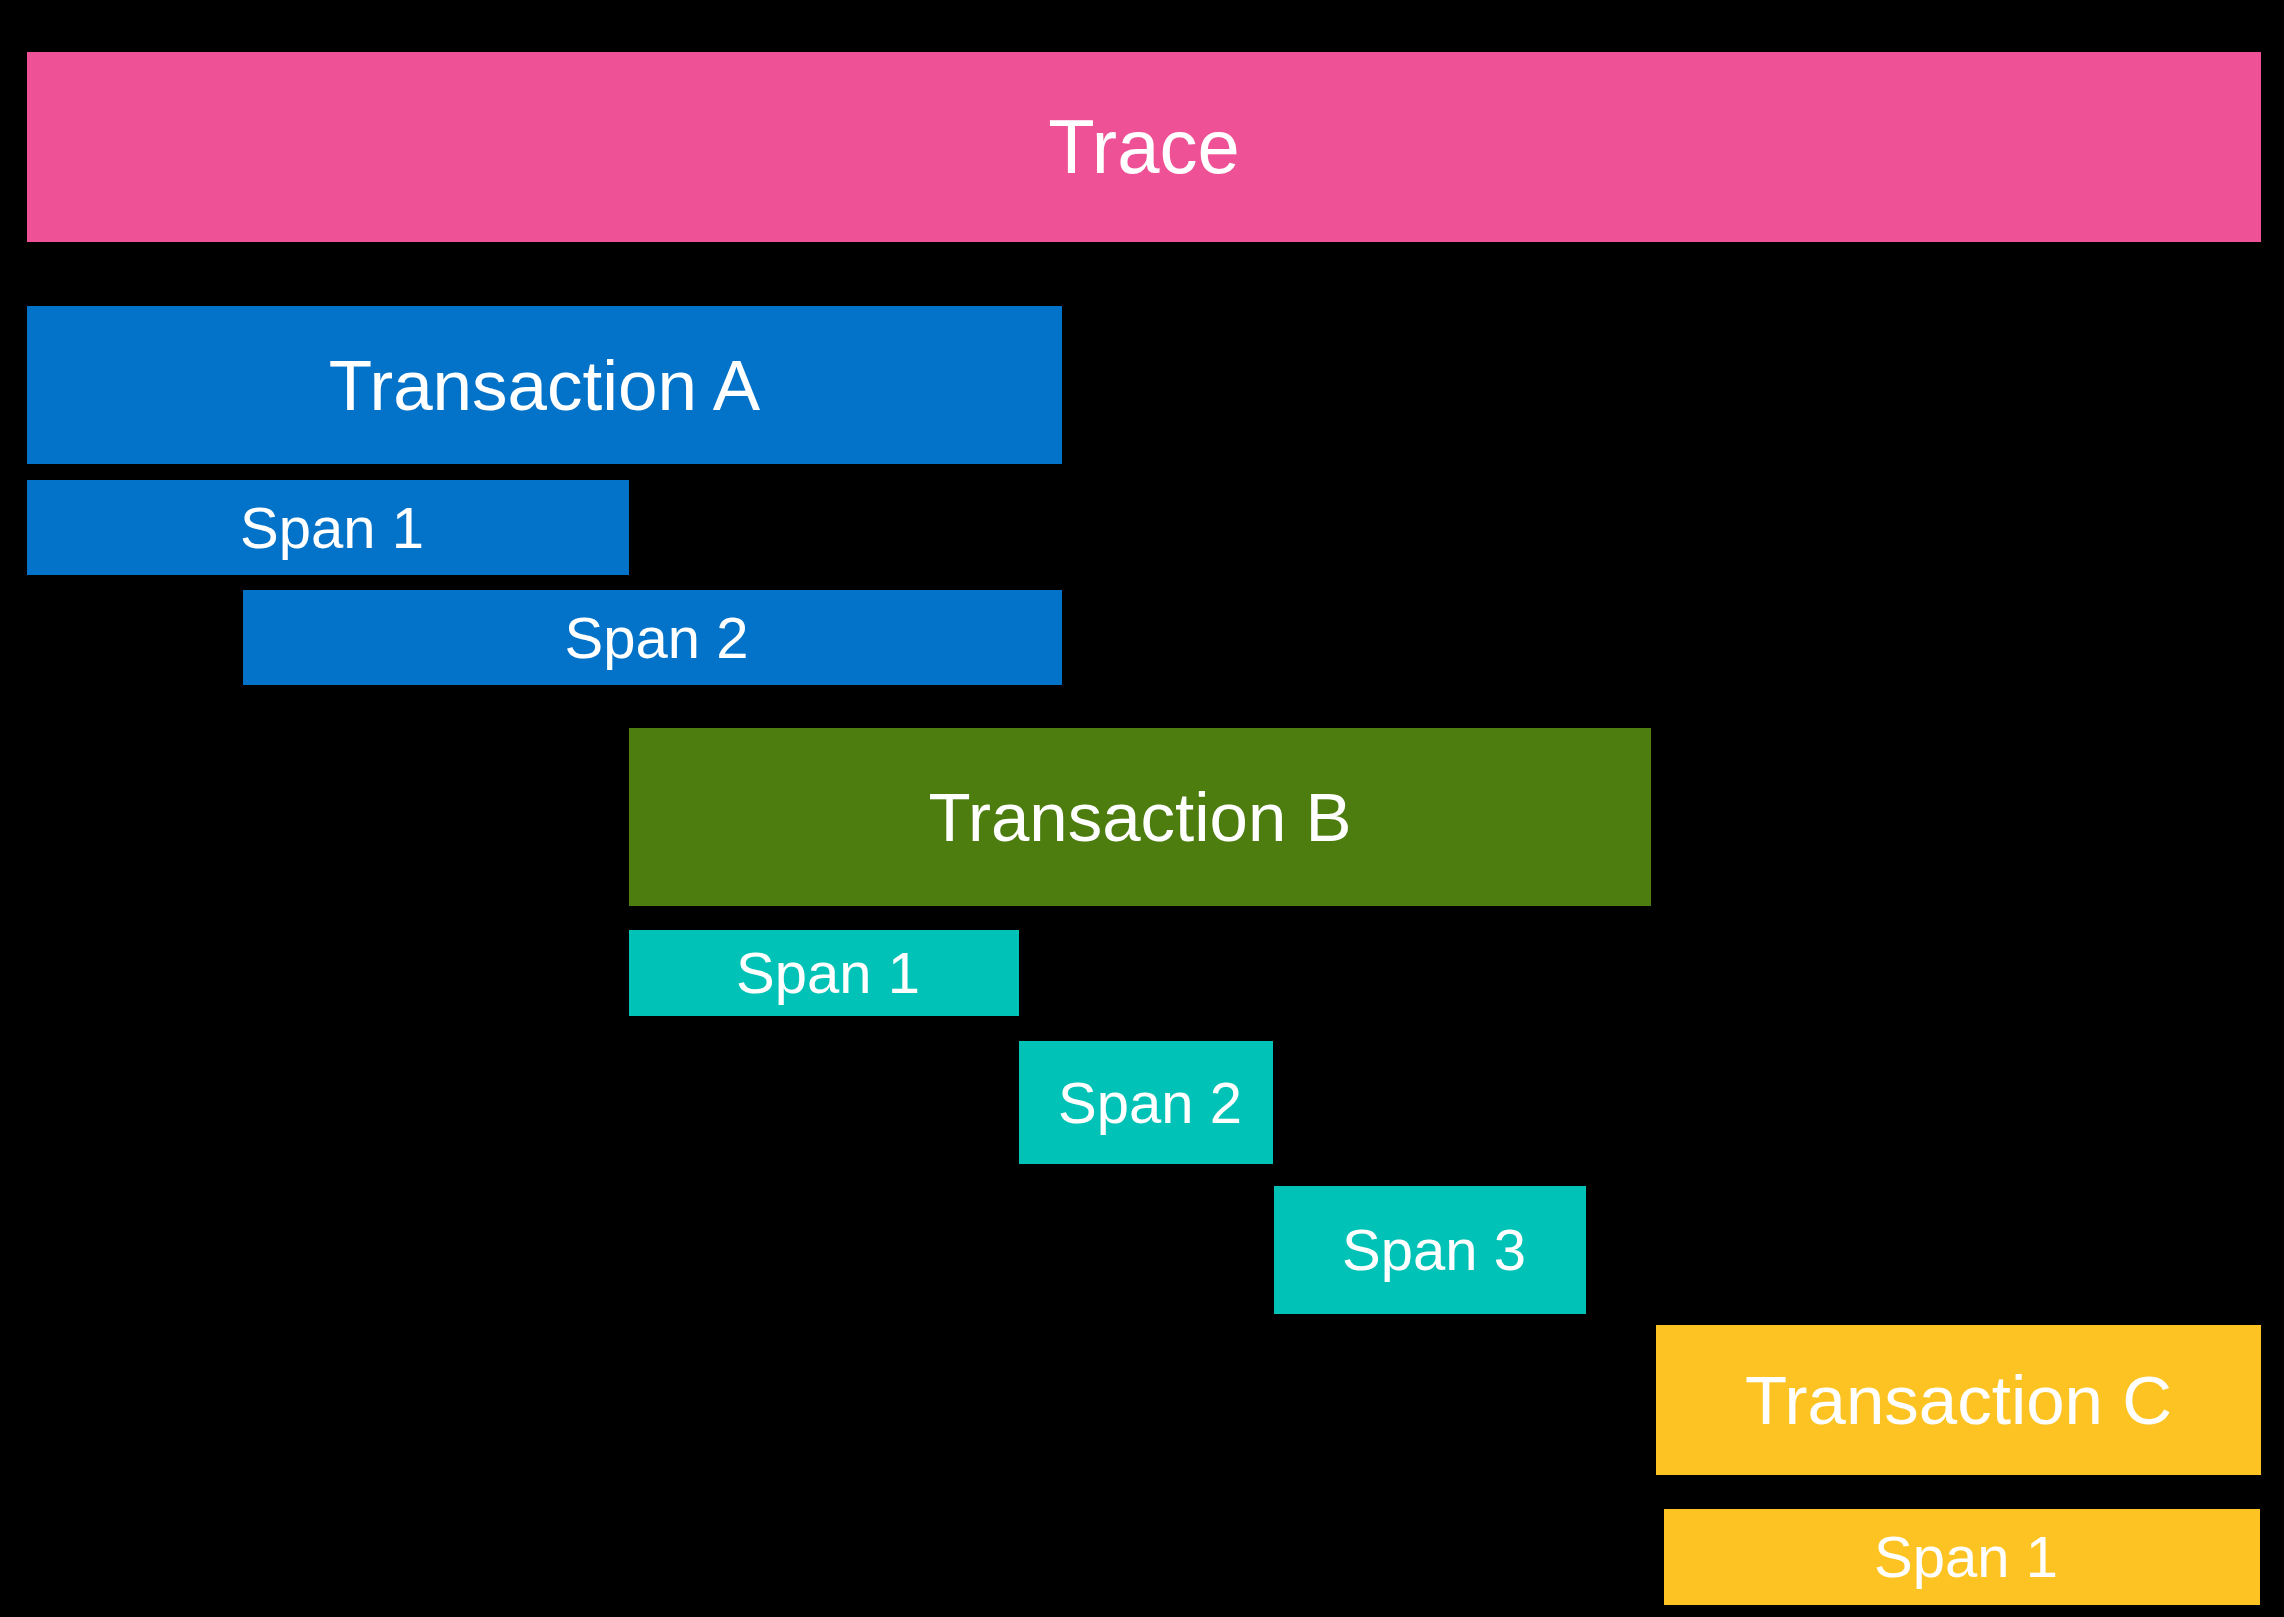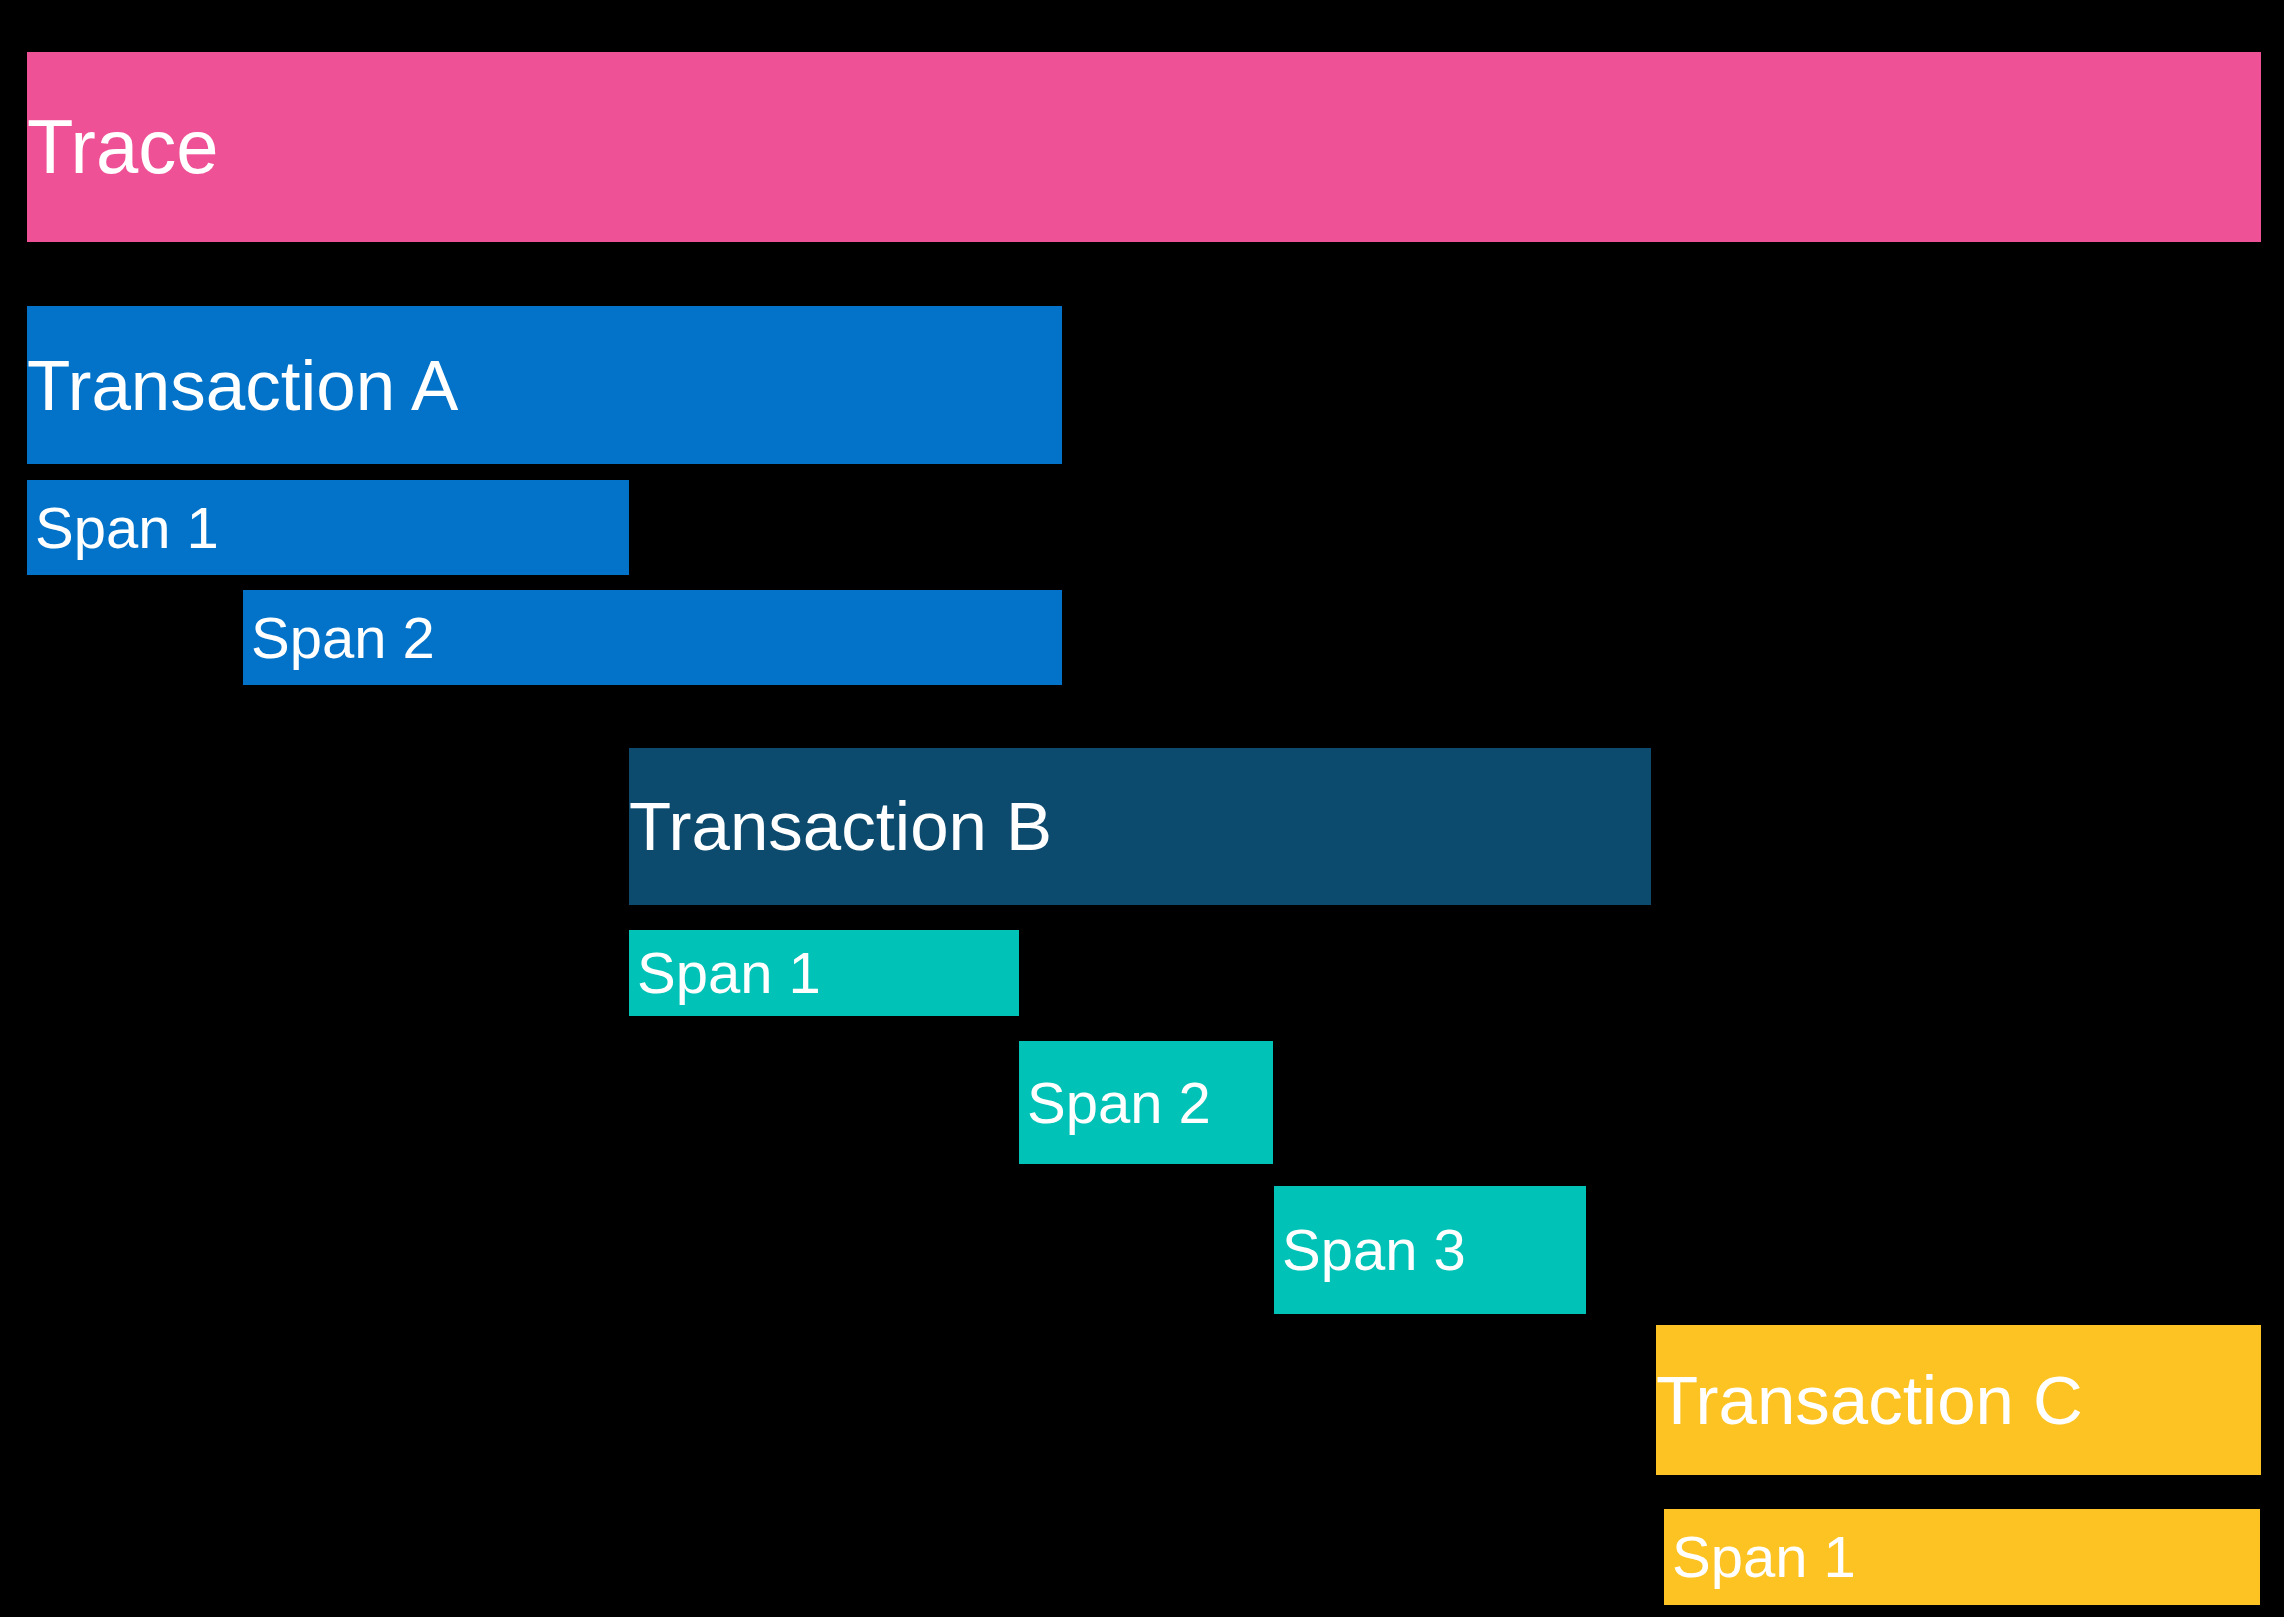--- a/index.html
+++ b/index.html
@@ -15,21 +15,21 @@
     position: relative;
     width: 2284px;
     height: 1618px;
     background: #000000;
     overflow: hidden;
   }
   .bar {
     position: absolute;
     display: flex;
     align-items: center;
-    justify-content: flex-start;
+    justify-content: center;
     color: #ffffff;
     line-height: 1;
     box-sizing: border-box;
     white-space: nowrap;
   }
   .bar .bar-label {
     display: block;
     color: #ffffff;
     line-height: 1;
   }
@@ -47,21 +47,21 @@
     </div>
     <div class="bar tier-txn" style="left: 27px; top: 306px; width: 1035px; height: 158px; background: rgb(2, 115, 200);">
       <span class="bar-label" style="font-size: 71px;">Transaction A</span>
     </div>
     <div class="bar tier-span" style="left: 27px; top: 480px; width: 602px; height: 95px; background: rgb(2, 115, 200);">
       <span class="bar-label" style="font-size: 58px;">Span 1</span>
     </div>
     <div class="bar tier-span" style="left: 243px; top: 590px; width: 819px; height: 95px; background: rgb(2, 115, 200);">
       <span class="bar-label" style="font-size: 58px;">Span 2</span>
     </div>
-    <div class="bar tier-txn" style="left: 629px; top: 748px; width: 1022px; height: 157px; background: #0c4a6e;">
+    <div class="bar tier-txn" style="left: 629px; top: 728px; width: 1022px; height: 178px; background: #4d7c0f;">
       <span class="bar-label" style="font-size: 69px;">Transaction B</span>
     </div>
     <div class="bar tier-span" style="left: 629px; top: 930px; width: 390px; height: 86px; background: rgb(0, 194, 182);">
       <span class="bar-label" style="font-size: 58px;">Span 1</span>
     </div>
     <div class="bar tier-span" style="left: 1019px; top: 1041px; width: 254px; height: 123px; background: rgb(0, 194, 182);">
       <span class="bar-label" style="font-size: 58px;">Span 2</span>
     </div>
     <div class="bar tier-span" style="left: 1274px; top: 1186px; width: 312px; height: 128px; background: rgb(0, 194, 182);">
       <span class="bar-label" style="font-size: 58px;">Span 3</span>

